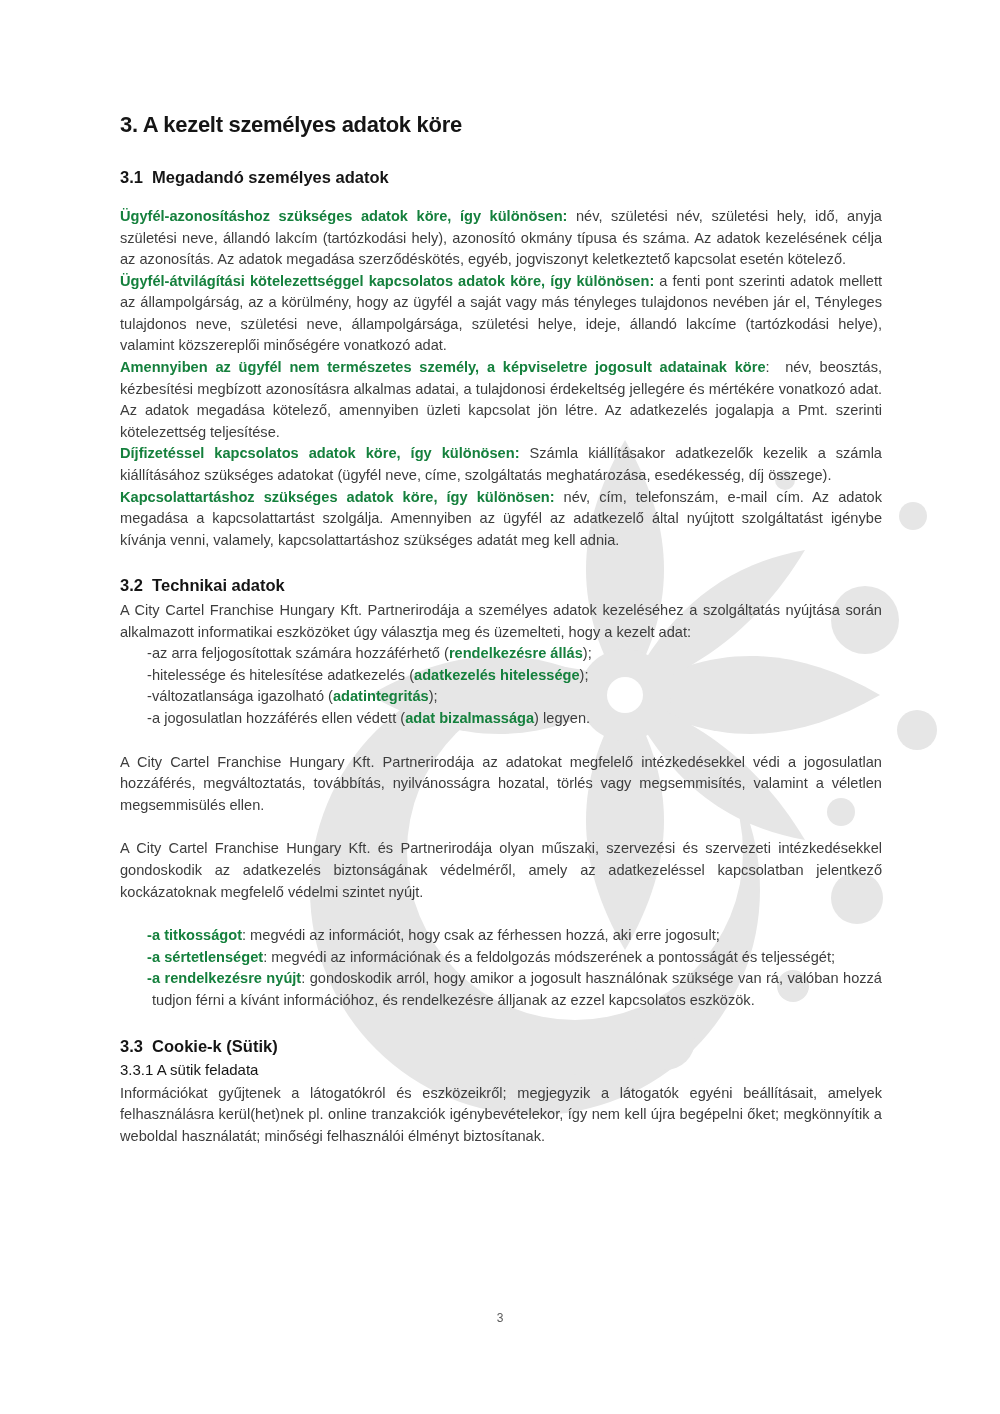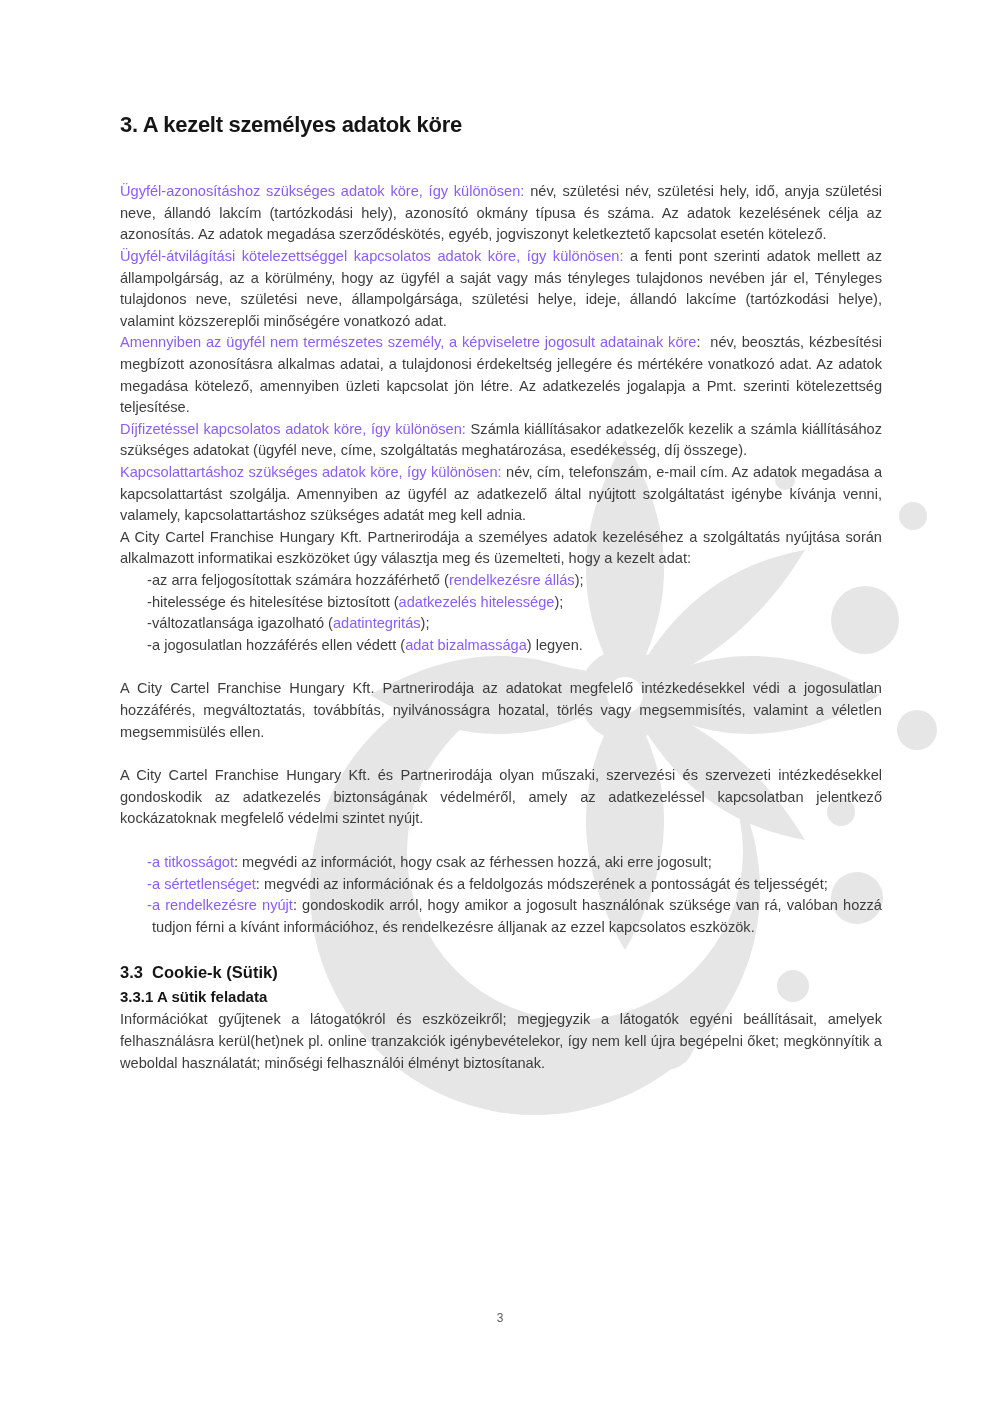--- a/index.html
+++ b/index.html
@@ -40,34 +40,34 @@
   .sec-heading {
     font-size: 16.5px;
     font-weight: 800;
     color: #151515;
     margin: 24px 0 4px 0;
     line-height: 1.25;
   }
   .sec-heading.first { margin-top: 0; }
   .subsec-heading {
     font-size: 15px;
-    font-weight: 700;
+    font-weight: 400;
     color: #151515;
     margin: 0 0 3px 0;
     line-height: 1.3;
   }
   .para {
     font-size: 14.6px;
     line-height: 21.6px;
     text-align: justify;
     color: #3d3d3d;
   }
   .para .b, .li .b {
-    font-weight: 400;
-    color: #8b5cf6;
+    font-weight: 700;
+    color: #15803d;
   }
   .li {
     display: flex;
     font-size: 14.6px;
     line-height: 21.6px;
     color: #3d3d3d;
   }
   .li .marker {
     flex: none;
     width: 32px;
@@ -119,34 +119,36 @@
         <circle cx="612" cy="478" r="26"></circle>
         <circle cx="548" cy="566" r="16"></circle>
         <circle cx="420" cy="620" r="30"></circle>
         <circle cx="330" cy="672" r="18"></circle>
       </g>
     </svg>
   </div>
 
   <div class="content">
       <h1 class="doc-title">3. A kezelt személyes adatok köre</h1>
+      <h2 class="sec-heading first">3.1&nbsp; Megadandó személyes adatok</h2>
       <div class="gap" style="height: 14px;"></div>
       <p class="para"><span class="b">Ügyfél-azonosításhoz szükséges adatok köre, így különösen:</span><span> név, születési név, születési hely, idő, anyja születési neve, állandó lakcím (tartózkodási hely), azonosító okmány típusa és száma. Az adatok kezelésének célja az azonosítás. Az adatok megadása szerződéskötés, egyéb, jogviszonyt keletkeztető kapcsolat esetén kötelező.</span></p>
       <p class="para"><span class="b">Ügyfél-átvilágítási kötelezettséggel kapcsolatos adatok köre, így különösen:</span><span> a fenti pont szerinti adatok mellett az állampolgárság, az a körülmény, hogy az ügyfél a saját vagy más tényleges tulajdonos nevében jár el, Tényleges tulajdonos neve, születési neve, állampolgársága, születési helye, ideje, állandó lakcíme (tartózkodási helye), valamint közszereplői minőségére vonatkozó adat.</span></p>
       <p class="para"><span class="b">Amennyiben az ügyfél nem természetes személy, a képviseletre jogosult adatainak köre</span><span>: &nbsp;név, beosztás, kézbesítési megbízott azonosításra alkalmas adatai, a tulajdonosi érdekeltség jellegére és mértékére vonatkozó adat. Az adatok megadása kötelező, amennyiben üzleti kapcsolat jön létre. Az adatkezelés jogalapja a Pmt. szerinti kötelezettség teljesítése.</span></p>
       <p class="para"><span class="b">Díjfizetéssel kapcsolatos adatok köre, így különösen:</span><span> Számla kiállításakor adatkezelők kezelik a számla kiállításához szükséges adatokat (ügyfél neve, címe, szolgáltatás meghatározása, esedékesség, díj összege).</span></p>
       <p class="para"><span class="b">Kapcsolattartáshoz szükséges adatok köre, így különösen:</span><span> név, cím, telefonszám, e-mail cím. Az adatok megadása a kapcsolattartást szolgálja. Amennyiben az ügyfél az adatkezelő által nyújtott szolgáltatást igénybe kívánja venni, valamely, kapcsolattartáshoz szükséges adatát meg kell adnia.</span></p>
+      <h2 class="sec-heading">3.2&nbsp; Technikai adatok</h2>
       <p class="para"><span>A City Cartel Franchise Hungary Kft. Partnerirodája a személyes adatok kezeléséhez a szolgáltatás nyújtása során alkalmazott informatikai eszközöket úgy választja meg és üzemelteti, hogy a kezelt adat:</span></p>
       <div class="li">
         <span class="marker">-</span>
         <span class="li-text"><span>az arra feljogosítottak számára hozzáférhető (</span><span class="b">rendelkezésre állás</span><span>);</span></span>
       </div>
       <div class="li">
         <span class="marker">-</span>
-        <span class="li-text"><span>hitelessége és hitelesítése biztosított (</span><span class="b">adatkezelés hitelessége</span><span>);</span></span>
+        <span class="li-text"><span>hitelessége és hitelesítése adatkezelés (</span><span class="b">adatkezelés hitelessége</span><span>);</span></span>
       </div>
       <div class="li">
         <span class="marker">-</span>
         <span class="li-text"><span>változatlansága igazolható (</span><span class="b">adatintegritás</span><span>);</span></span>
       </div>
       <div class="li">
         <span class="marker">-</span>
         <span class="li-text"><span>a jogosulatlan hozzáférés ellen védett (</span><span class="b">adat bizalmassága</span><span>) legyen.</span></span>
       </div>
       <div class="gap" style="height: 22px;"></div>

